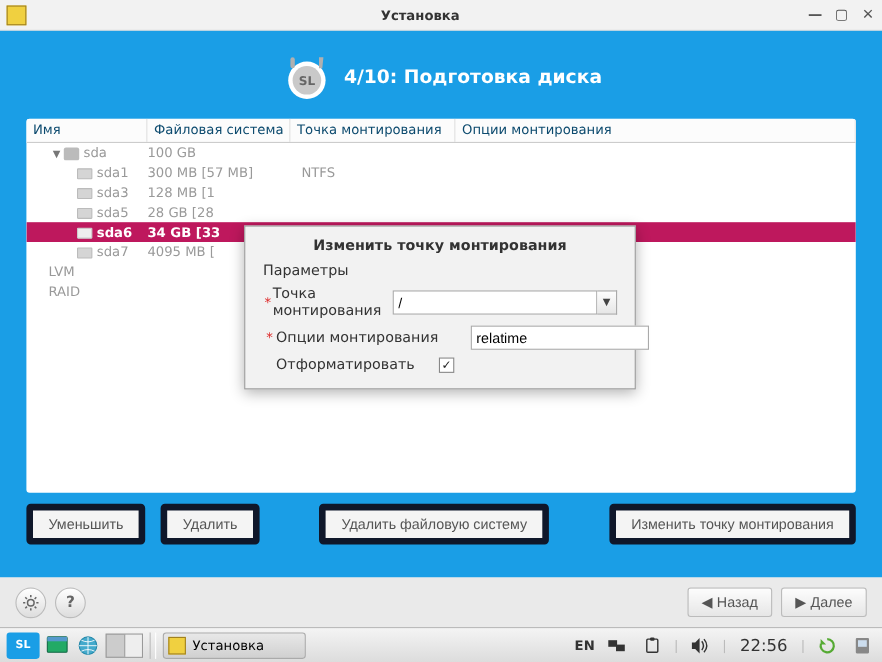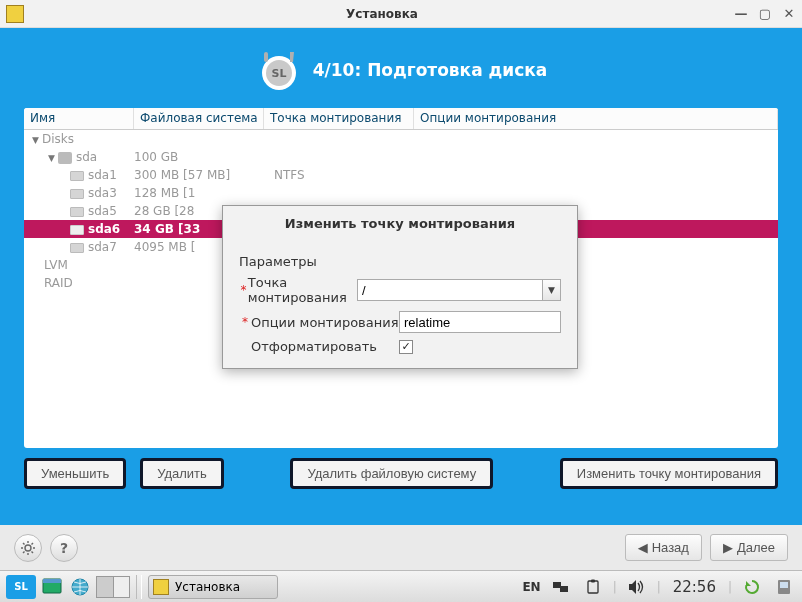--- a/index.html
+++ b/index.html
@@ -30,40 +30,40 @@
   .disk-row .part-icon { width: 14px; height: 10px; display: inline-block; background: #d5d5d5; border: 1px solid #bbb; border-radius: 1px; margin-right: 4px; vertical-align: middle; }
   .disk-row.selected .part-icon { background: #eee; border-color: #ccc; }
   .col-name { width: 110px; padding-left: 6px; white-space: nowrap; overflow: hidden;}
   .col-size { width: 140px; white-space: nowrap; overflow: hidden;}
   .col-fs { width: 130px; white-space: nowrap; overflow: hidden;}
   .col-mount { width: 150px; white-space: nowrap; overflow: hidden;}
   .col-opts { flex:1; white-space: nowrap; overflow: hidden;}
   
   .action-buttons { margin-top: 10px; display: flex; gap: 14px; }
   .action-buttons .spacer { flex: 1; }
-  .btn { background: #f4f4f4; border: 3px solid #0f172a; border-radius: 4px; padding: 5px 14px; font-size: 13px; color: #555; cursor: pointer; }
+  .btn { background: #f4f4f4; border: 6px solid #0f172a; border-radius: 4px; padding: 5px 14px; font-size: 13px; color: #555; cursor: pointer; }
   
   .bottom-bar { position: absolute; left: 0; right: 0; bottom: 0; height: 45px; background: #eaeaea; display: flex; align-items: center; padding: 0 14px; gap: 8px; }
   .round-btn { width: 28px; height: 28px; border-radius: 14px; background: linear-gradient(#fff,#ddd); border: 1px solid #bbb; display: flex; align-items: center; justify-content: center; color: #666; font-weight: bold; font-size: 14px; cursor: pointer;}
   .bottom-spacer { flex: 1; }
   .nav-btn { background: linear-gradient(#fdfdfd,#e6e6e6); border: 1px solid #bbb; border-radius: 3px; padding: 5px 12px; font-size: 13px; color: #555; cursor: pointer; display: flex; align-items: center; gap: 4px;}
   
   
   .dialog { position: absolute; left: 222px; top: 205px; width: 356px; background: #f2f2f2; border: 1px solid #999; box-shadow: 0 3px 12px rgba(0,0,0,0.3); }
   .dialog-title { text-align: center; font-weight: bold; padding: 10px 0 8px 0; color: #333; font-size: 13px;}
   .dialog-body { padding: 0 16px 8px 16px; }
-  .dialog-section-label { font-size: 13px; color: #333; padding-bottom: 6px; margin-top: 15px;}
+  .dialog-section-label { font-size: 13px; color: #333; padding-bottom: 6px;}
   .form-row { display: flex; align-items: center; margin-bottom: 6px; }
   .form-row .req { color: #d22; width: 12px; text-align: center; }
   .form-row .lbl { width: 148px; color: #333; font-size: 13px;}
   .form-row .ctrl { flex: 1; }
   .combo { display: flex; }
   .combo input { flex:1; border: 1px solid #aaa; padding: 2px 4px; font-size: 13px; height: 22px; background: #fff;}
   .combo .drop { width: 18px; height: 22px; border: 1px solid #aaa; border-left: none; background: linear-gradient(#fdfdfd,#e6e6e6); display: flex; align-items: center; justify-content: center; font-size: 9px; color: #444; cursor: pointer;}
-  .text-input { width: 100%; border: 1px solid #aaa; padding: 2px 4px; font-size: 13px; height: 22px; background: #fff;}
+  .text-input { width: 100%; border: 1px solid #aaa; padding: 2px 4px; font-size: 13px; height: 22px; background: #fff; margin-left: 29px;}
   .checkbox { width: 14px; height: 14px; border: 1px solid #888; background: #fff; display: inline-flex; align-items: center; justify-content: center; font-size: 11px; color: #222; cursor: pointer;}
   .dialog-buttons { display: flex; gap: 40px; justify-content: center; padding: 10px 0 14px 0;}
   .dlg-btn { background: linear-gradient(#fdfdfd,#e6e6e6); border: 1px solid #aaa; border-radius: 3px; padding: 3px 30px; font-size: 13px; color: #333; cursor: pointer;}
   
   
   .taskbar { position: absolute; left: 0; right: 0; bottom: 0; height: 32px; background: linear-gradient(#f4f4f4,#dcdcdc); border-top: 1px solid #bbb; display: flex; align-items: center; padding: 0 6px; gap: 4px;}
   .tb-launch { width: 30px; height: 24px; background: #1a9ee6; border-radius: 3px; display: flex; align-items: center; justify-content: center; color: #fff; font-weight: bold; font-size: 10px; cursor: pointer;}
   .tb-icon { width: 24px; height: 24px; display: flex; align-items: center; justify-content: center; cursor: pointer; color: #555;}
   .tb-pager { width: 34px; height: 22px; border: 1px solid #999; background: #ccc; display: flex; }
   .tb-pager div { flex:1; border-right:1px solid #999;}
@@ -106,23 +106,20 @@
 
     <div class="disk-panel">
       <div class="disk-table-header">
         <div class="col col-name">Имя</div>
         <div class="col col-fs">Файловая система</div>
         <div class="col col-mount">Точка монтирования</div>
         <div class="col col-opts">Опции монтирования</div>
       </div>
       <div class="disk-rows">
         <div class="disk-row">
-          <span class="col-name"><span class="indent" style="width:2px"></span><span class="tri">▼</span><span>Disks</span></span>
-        </div>
-        <div class="disk-row">
           <span class="col-name"><span class="indent" style="width:18px"></span><span class="tri">▼</span><span class="disk-icon"></span><span>sda</span></span>
           <span class="col-size">100 GB</span>
         </div>
         <div class="disk-row">
           <span class="col-name"><span class="indent" style="width:40px"></span><span class="part-icon"></span><span>sda1</span></span>
           <span class="col-size">300 MB [57 MB]</span>
           <span class="col-fs">NTFS</span>
         </div>
         <div class="disk-row">
           <span class="col-name"><span class="indent" style="width:40px"></span><span class="part-icon"></span><span>sda3</span></span>

